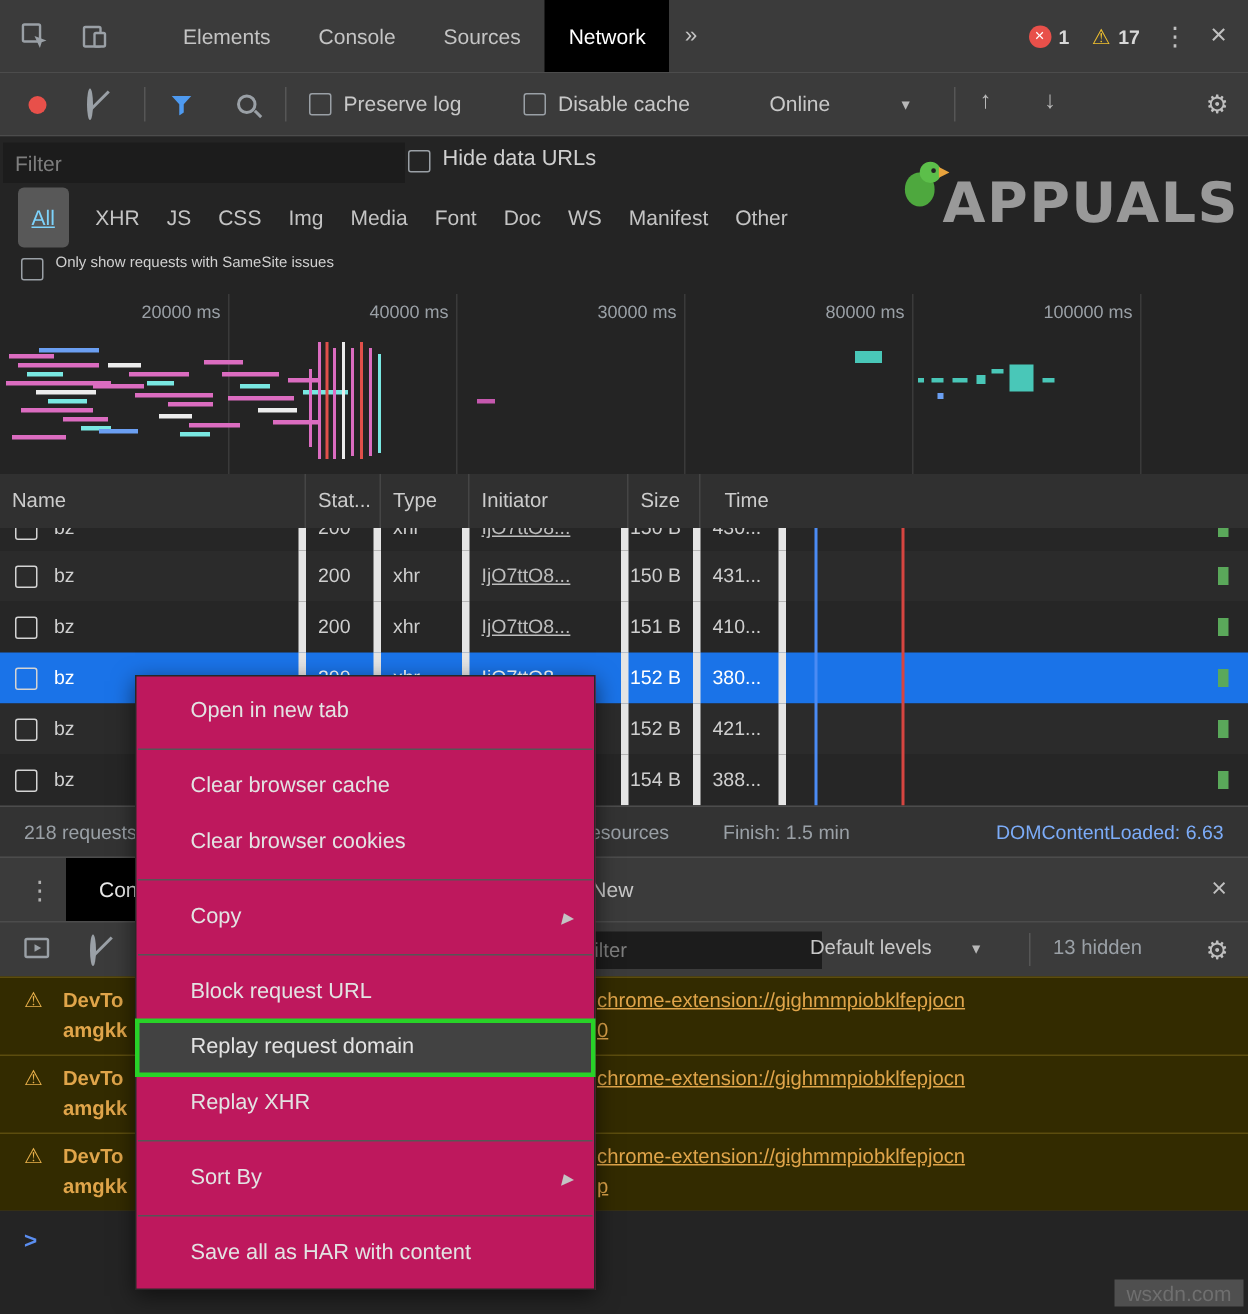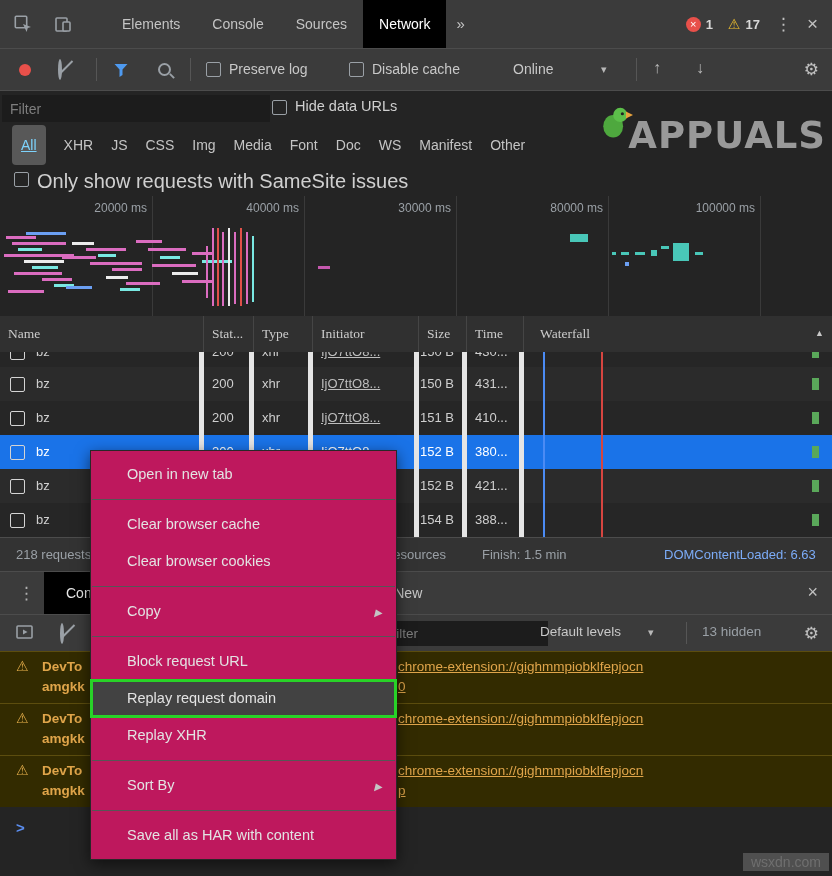--- a/index.html
+++ b/index.html
@@ -58,37 +58,37 @@
   .hdl{left:295px;top:7px;font-size:14.5px;color:#d0d0d0;}
 
   
   .pillsrow{top:126px;height:38px;display:flex;align-items:center;gap:18px;padding-left:12px;}
   .pill{font-size:14px;color:#c4c4c4;}
   .pill.all{background:#585858;color:#7dd3fc;border-radius:4px;padding:12px 9px;text-decoration:underline;}
 
   
   .samesite{top:164px;height:32px;}
   .sscb{left:14px;top:8px;}
-  .ssl{left:37px;top:6px;font-size:20px;color:#d0d0d0;}
+  .ssl{left:37px;top:6px;font-size:10px;color:#d0d0d0;}
 
   
   .brand{position:absolute;right:6px;top:114px;z-index:3;font-size:37px;font-weight:bold;letter-spacing:1px;
          color:rgba(160,160,160,0.95);font-family:"DejaVu Sans",sans-serif;display:flex;align-items:flex-start;}
   .brand svg{margin-right:-5px;transform:translateY(-9px);}
 
   
   .timeline{top:196px;height:120px;background:#242424;border-bottom:1px solid #4c4c4c;overflow:hidden;}
   .gline{position:absolute;top:0;bottom:0;width:1px;background:#3a3a3a;}
   .tlabel{position:absolute;top:5px;font-size:12px;color:#9aa0a6;transform:translateX(-100%);padding-right:5px;}
   .tbar{position:absolute;}
 
   
   .grid{display:grid;grid-template-columns:204px 50px 59px 106px 48px 57px 1fr;}
   .thead{top:316px;height:36px;background:#303030;border-bottom:1px solid #4c4c4c;font-size:13.5px;color:#cccccc;}
-  .thead>div{line-height:35px;padding-left:8px;border-right:1px solid #454545;overflow:hidden;white-space:nowrap;font-family:Liberation Serif, serif;}
+  .thead>div{line-height:35px;padding-left:8px;border-right:1px solid #454545;overflow:hidden;white-space:nowrap;}
   .thead>div:last-child{border-right:0;padding-left:16px;position:relative;}
   .sortarr{position:absolute;right:8px;top:0;font-size:9px;color:#c8c8c8;}
   .rows{top:352px;height:185px;background:#242424;overflow:hidden;}
   .nrow{height:34px;align-items:center;font-size:13px;color:#cfcfcf;}
   .nrow>div{height:34px;line-height:34px;padding-left:8px;border-right:5px solid #e5e5e5;overflow:hidden;white-space:nowrap;position:relative;}
   .nrow>div:last-child{border-right:0;}
   .nrow.odd{background:#262626;}
   .nrow.even{background:#2b2b2b;}
   .nrow.sel{background:#1a73e8;color:#fff;}
   .nrow.sel a{color:#fff;}
@@ -311,21 +311,20 @@
       </div>
   </div>
 
   <div class="sec thead grid">
     <div>Name</div>
     <div>Stat...</div>
     <div>Type</div>
     <div>Initiator</div>
     <div>Size</div>
     <div>Time</div>
-    <div><span>Waterfall</span><i class="sortarr">▲</i></div>
   </div>
 
   <div class="sec rows">
     <div class="partial">
       <div class="nrow grid odd">
         <div class="ncell">
             <span class="rcb"></span>
             <span>bz</span>
           </div>
         <div>200</div>

